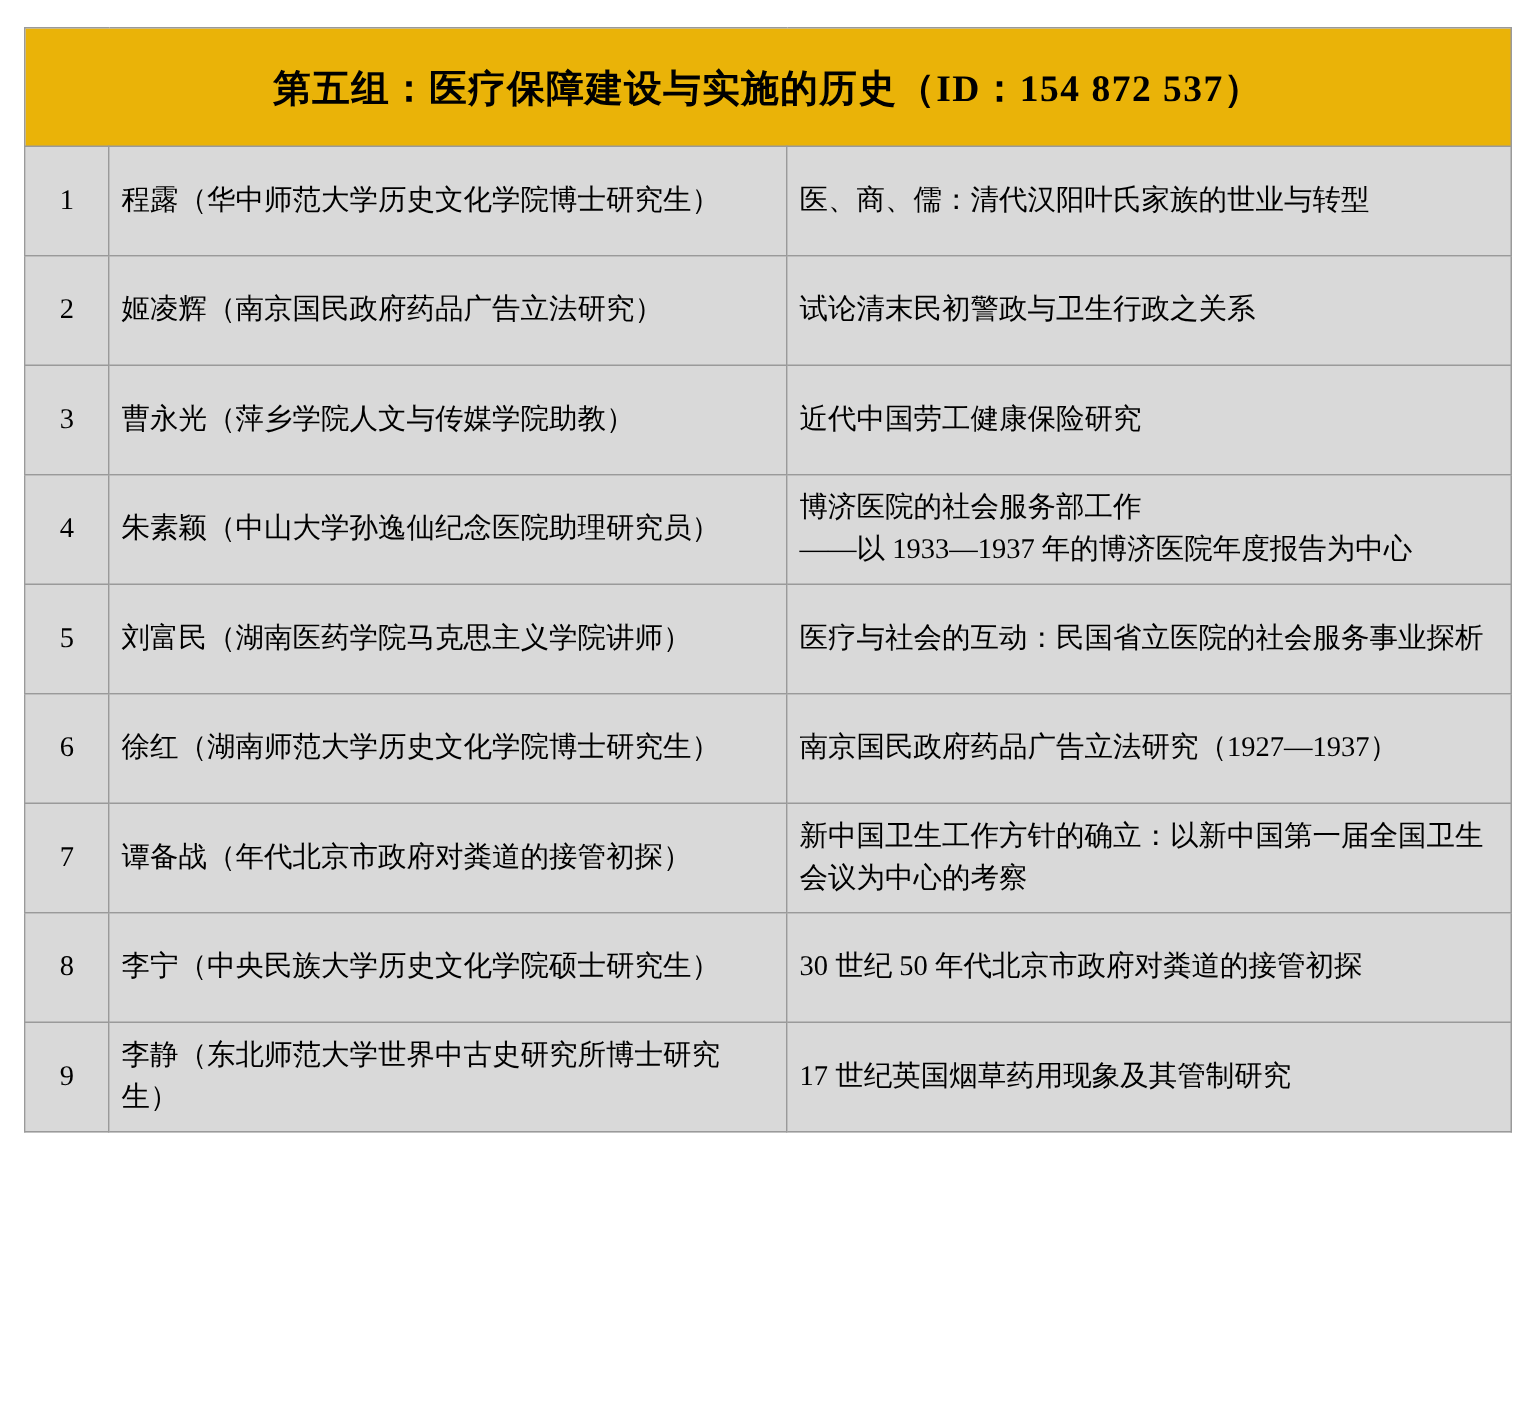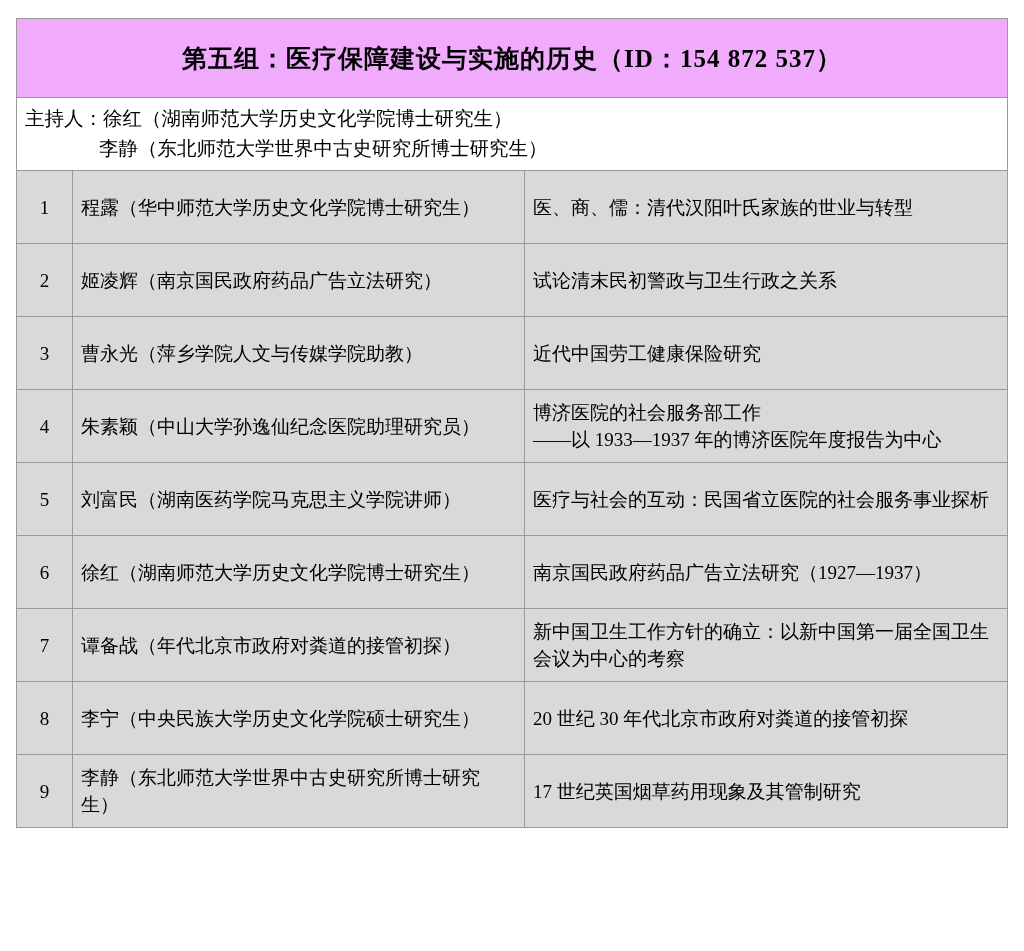--- a/index.html
+++ b/index.html
@@ -24,21 +24,21 @@
     border-collapse: collapse;
     width: 992px;
     table-layout: fixed;
   }
   table.session td {
     border: 1px solid #9a9a9a;
     vertical-align: middle;
     padding: 6px 8px;
   }
   .title-cell {
-    background: #f0abfc;
+    background: #eab308;
     text-align: center;
     font-weight: bold;
     font-size: 25px;
     letter-spacing: 1px;
     height: 66px;
     padding: 10px 12px;
   }
   .meta-cell {
     background: #ffffff;
     font-size: 19.5px;
@@ -83,26 +83,20 @@
   <table class="session">
     <colgroup>
       <col style="width:56px">
       <col style="width:452px">
       <col>
     </colgroup>
     <tbody>
       <tr>
         <td class="title-cell" colspan="3">第五组：医疗保障建设与实施的历史（ID：154 872 537）</td>
       </tr>
-      <tr>
-        <td class="meta-cell" colspan="3">
-          <div class="meta-line">主持人：徐红（湖南师范大学历史文化学院博士研究生）</div>
-          <div class="meta-line meta-indent">李静（东北师范大学世界中古史研究所博士研究生）</div>
-        </td>
-      </tr>
     </tbody>
     <tbody class="rows">
       <tr class="row-tall">
         <td class="c-num">1</td>
         <td class="c-speaker">程露（华中师范大学历史文化学院博士研究生）</td>
         <td class="c-topic">医、商、儒：清代汉阳叶氏家族的世业与转型</td>
       </tr>
       <tr class="row-tall">
         <td class="c-num">2</td>
         <td class="c-speaker">姬凌辉（南京国民政府药品广告立法研究）</td>
@@ -130,21 +124,21 @@
         <td class="c-topic">南京国民政府药品广告立法研究（1927—1937）</td>
       </tr>
       <tr class="row-tall">
         <td class="c-num">7</td>
         <td class="c-speaker">谭备战（年代北京市政府对粪道的接管初探）</td>
         <td class="c-topic">新中国卫生工作方针的确立：以新中国第一届全国卫生会议为中心的考察</td>
       </tr>
       <tr class="row-tall">
         <td class="c-num">8</td>
         <td class="c-speaker">李宁（中央民族大学历史文化学院硕士研究生）</td>
-        <td class="c-topic">20 世纪 30 年代北京市政府对粪道的接管初探</td>
+        <td class="c-topic">30 世纪 50 年代北京市政府对粪道的接管初探</td>
       </tr>
       <tr class="row-tall">
         <td class="c-num">9</td>
         <td class="c-speaker">李静（东北师范大学世界中古史研究所博士研究生）</td>
         <td class="c-topic">17 世纪英国烟草药用现象及其管制研究</td>
       </tr>
 
     </tbody>
   </table>
 </div>

